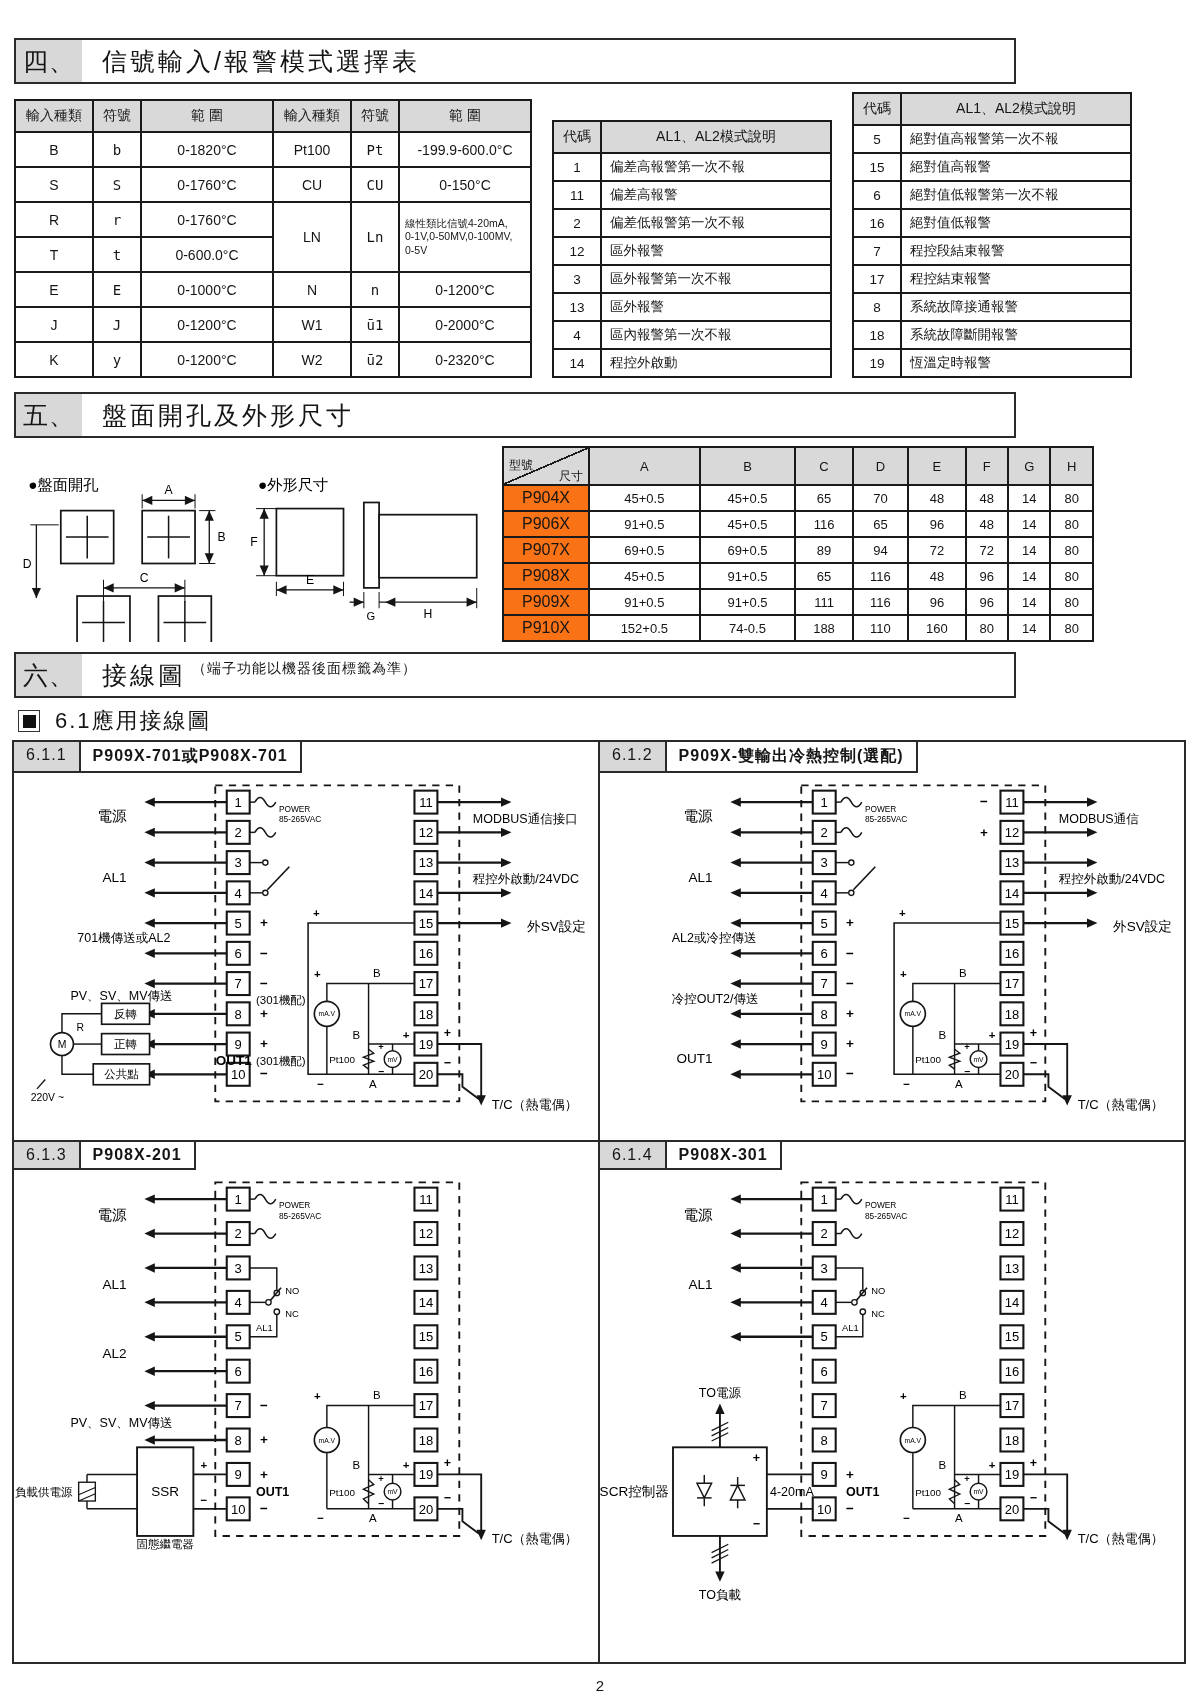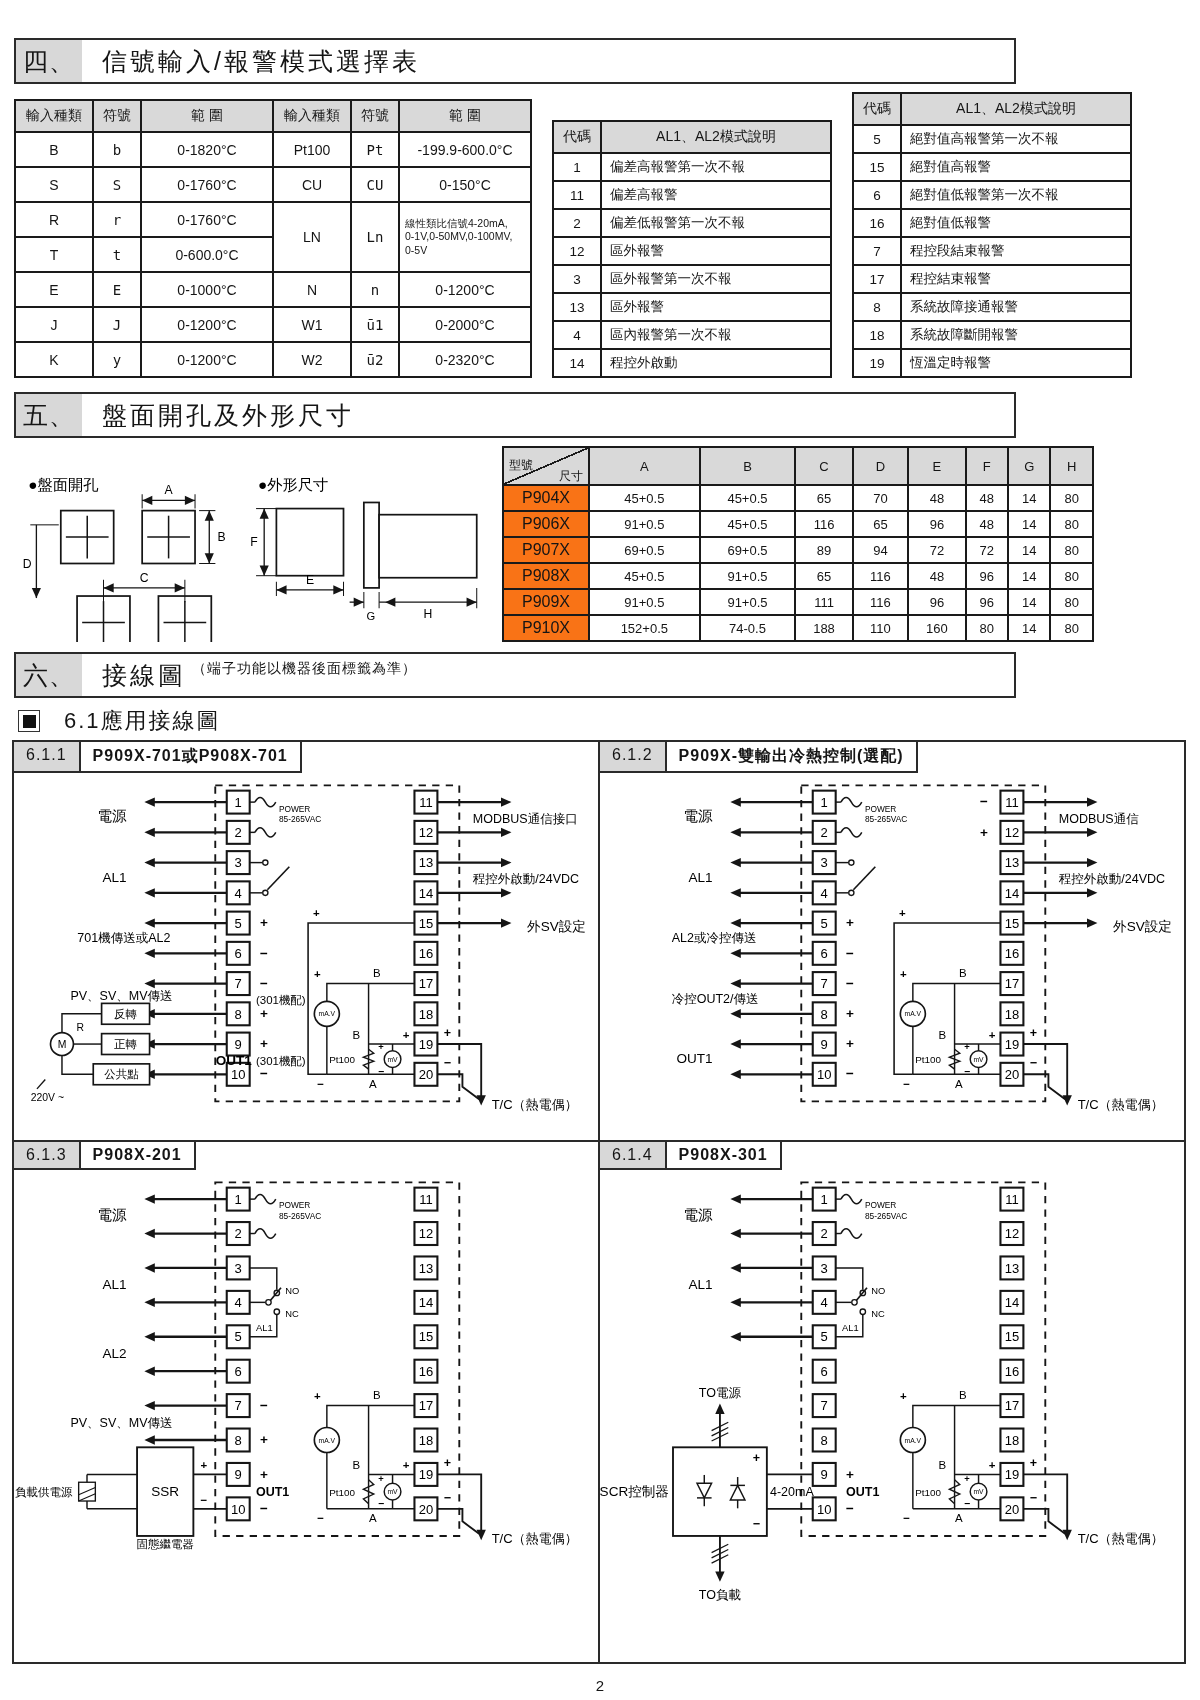--- a/index.html
+++ b/index.html
@@ -29,21 +29,21 @@
 .sec5{display:flex;gap:10px;align-items:flex-end;margin-bottom:10px}
 .sketch{width:478px}
 .dim-table{width:592px}
 .dim-table th,.dim-table td{font-size:13px;padding:3px 2px;height:24px}
 .dim-table td.model{background:#f97316;font-size:16px}
 th.corner{width:86px;position:relative;padding:0;height:38px;
  background:linear-gradient(to bottom right,#d9d9d9 48.8%,#1a1a1a 48.8%,#1a1a1a 51.2%,#d9d9d9 51.2%)}
 th.corner .ct{position:absolute;top:20px;right:5px;font-size:12px}
 th.corner .cb{position:absolute;bottom:10px;left:5px;font-size:12px}
 
-.sub61{display:flex;align-items:center;gap:24px;font-size:22px;margin:2px 0 6px 4px;letter-spacing:2px}
+.sub61{display:flex;align-items:center;gap:15px;font-size:22px;margin:2px 0 6px 4px;letter-spacing:2px}
 .sqbox{width:22px;height:22px;border:1.5px solid #333;display:flex;align-items:center;justify-content:center;flex:0 0 auto}
 .sqbox i{width:13px;height:13px;background:#111;display:block}
 .wgrid{display:grid;grid-template-columns:1fr 1fr;width:1172px}
 .panel{border:2px solid #2a2a2a;margin:-2px 0 0 -2px;background:#fff;overflow:hidden}
 .ptab{display:inline-flex;margin:-2px 0 2px -2px}
 .pcode{background:#d8d8d8;border:2px solid #2a2a2a;padding:4px 12px;font-size:16px;letter-spacing:1px}
 .pmodel{border:2px solid #2a2a2a;border-left:none;padding:4px 12px;font-size:16px;font-weight:bold;letter-spacing:1px}
 svg{display:block}
 svg text{font-family:"Liberation Sans","DejaVu Sans",sans-serif}
 .pagenum{position:absolute;left:0;bottom:6px;width:100%;text-align:center;font-size:15px}

